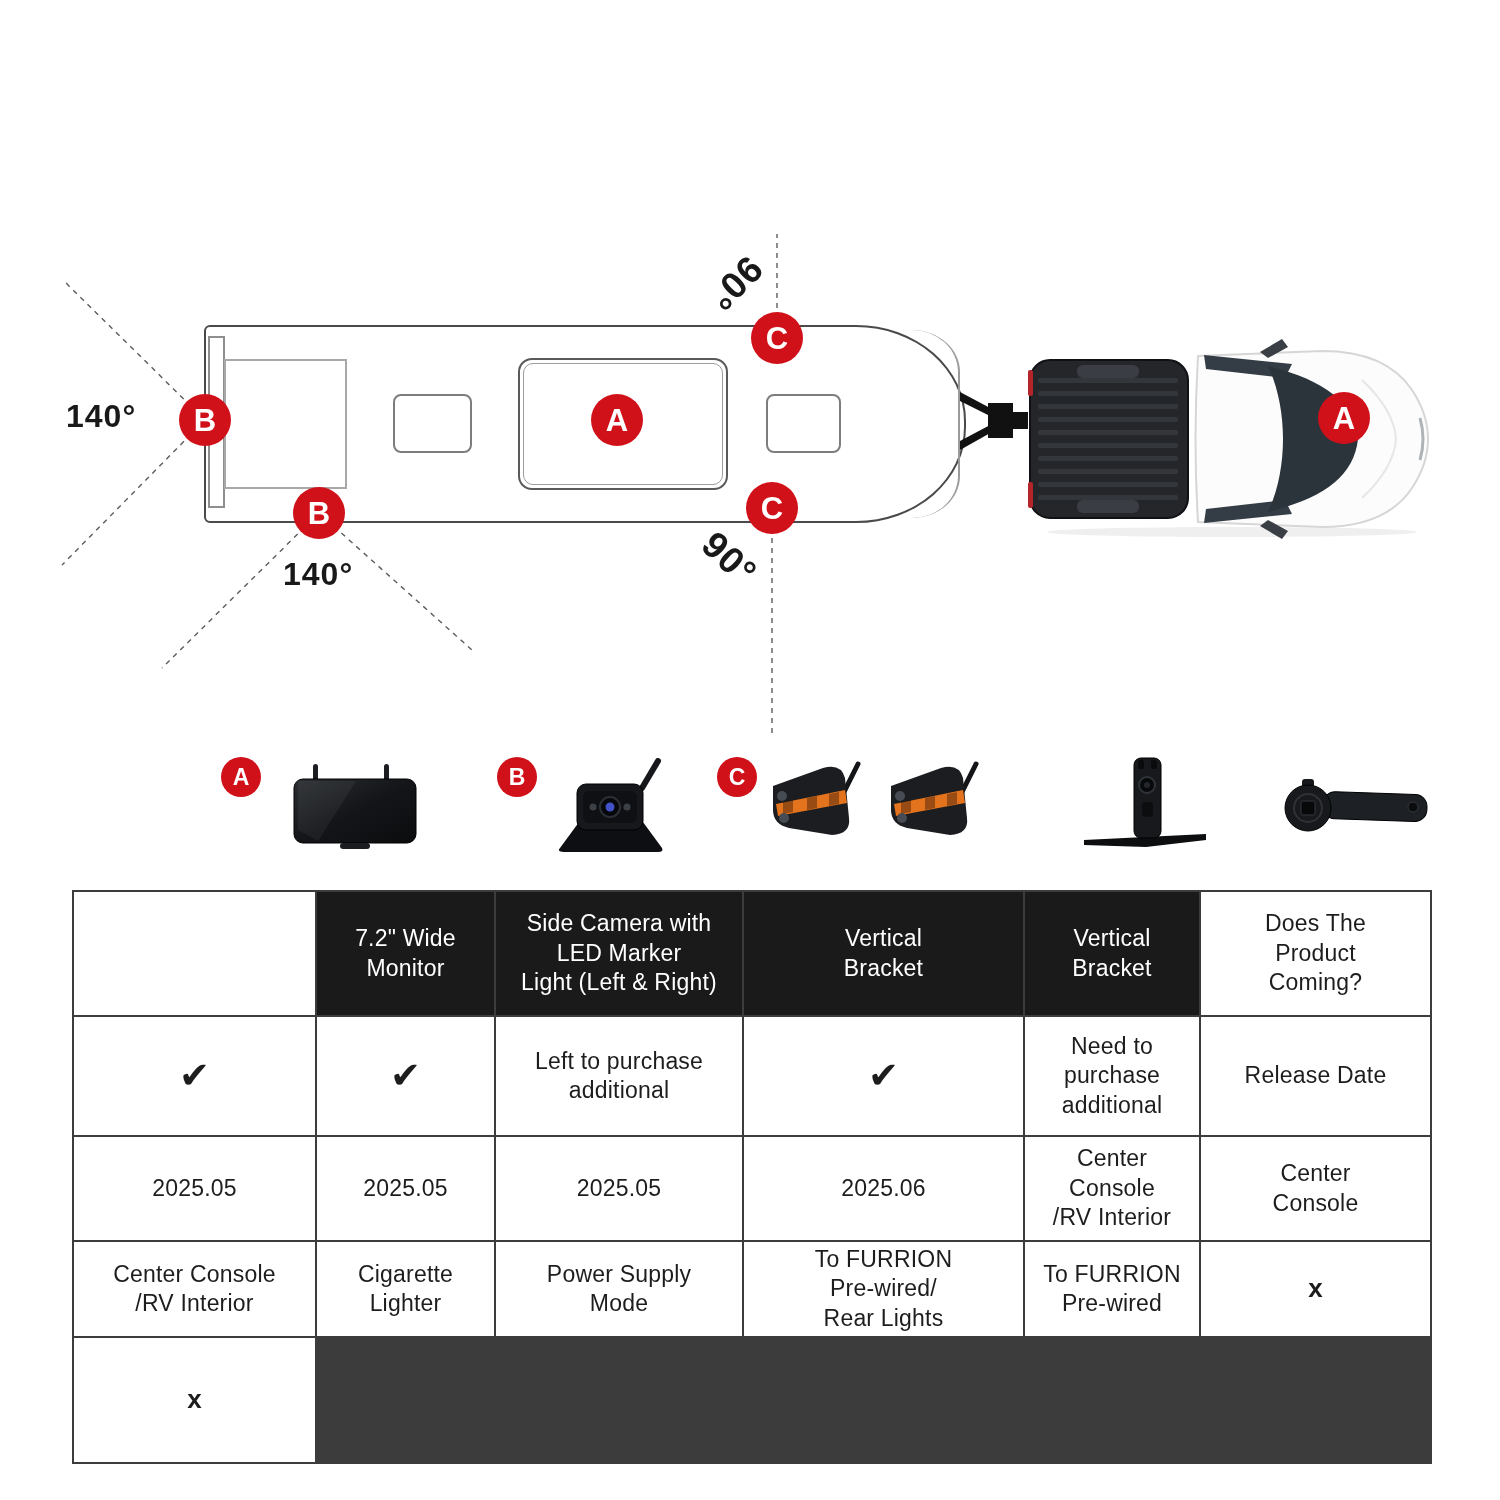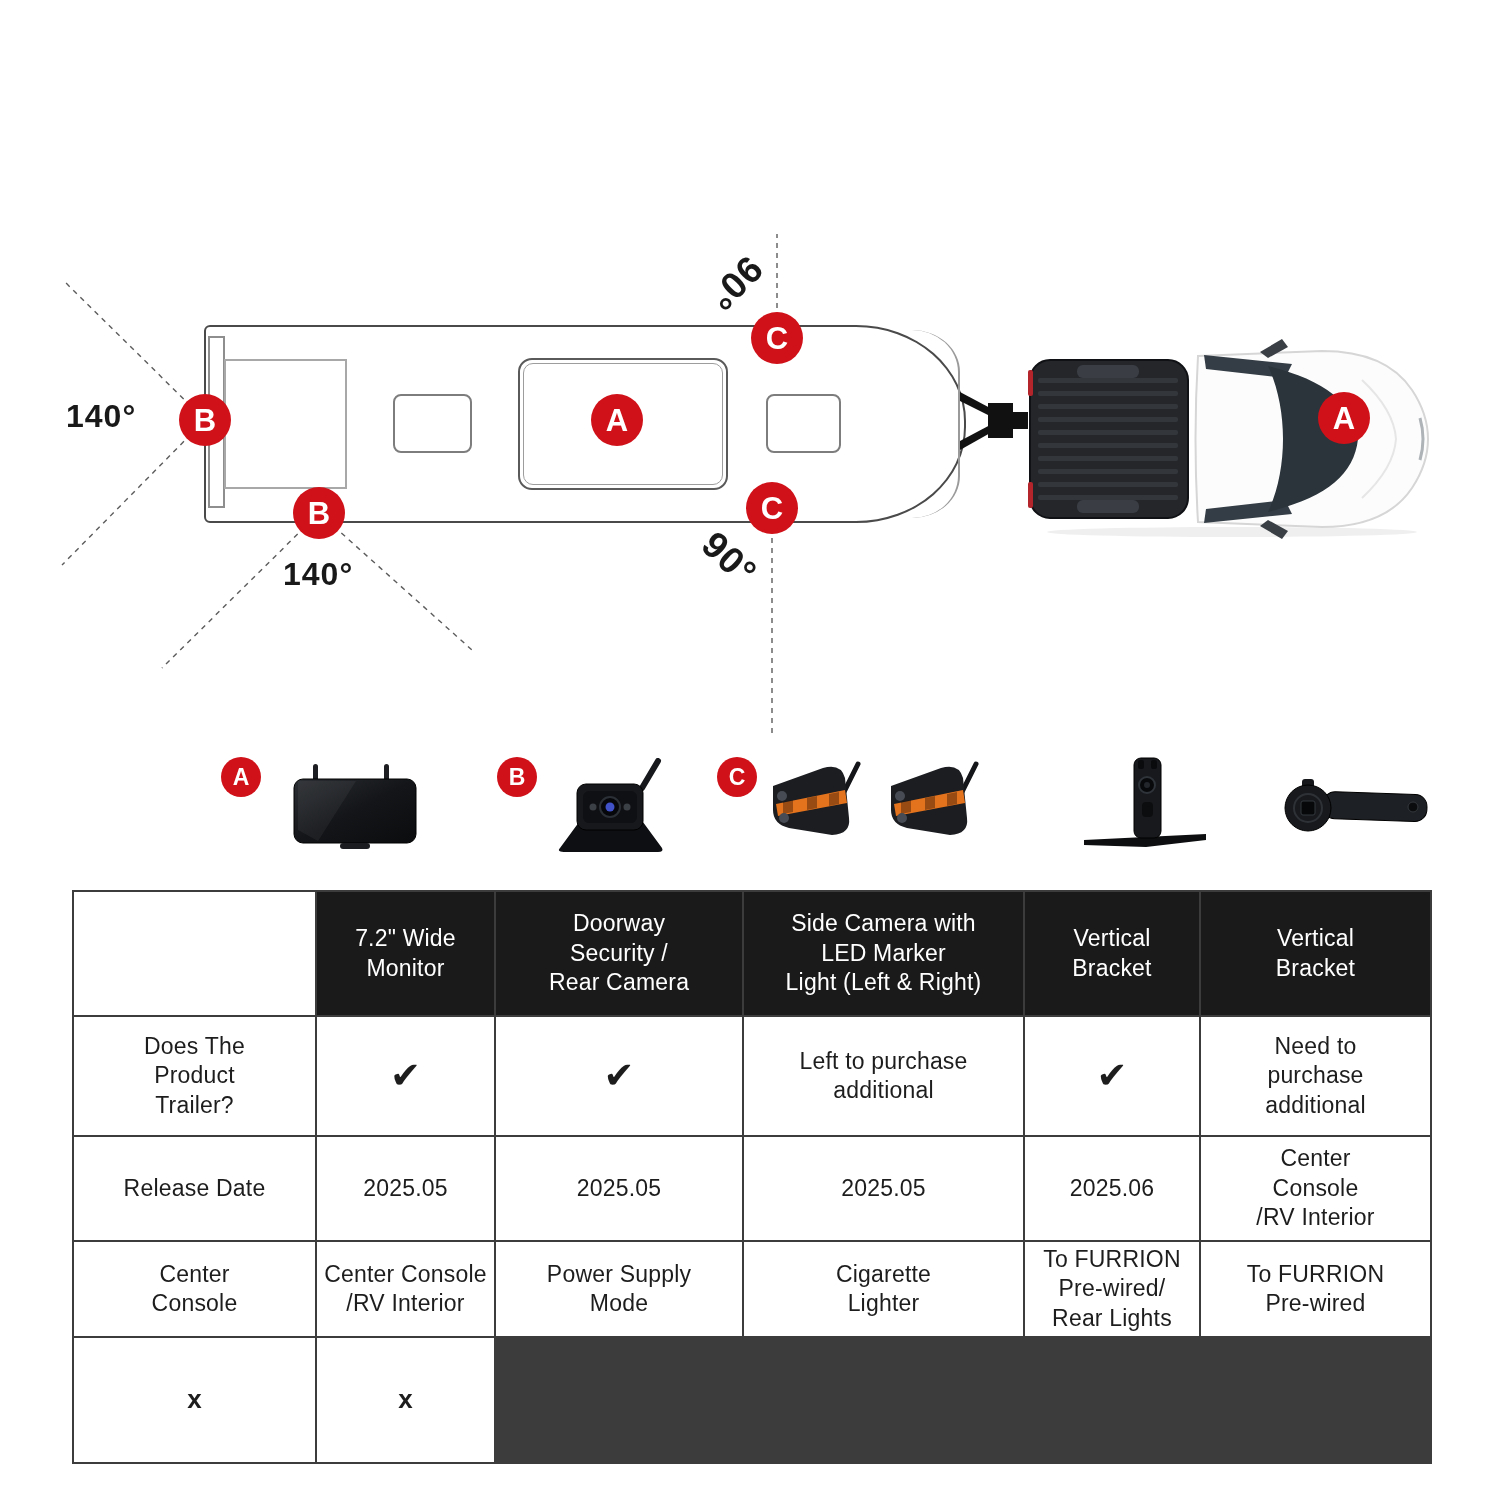--- a/index.html
+++ b/index.html
@@ -197,34 +197,31 @@
     <circle cx="25" cy="32" r="23" fill="#17191d" stroke="#000"></circle>
     <circle cx="25" cy="32" r="14" fill="none" stroke="#2e3237" stroke-width="2"></circle>
     <rect x="18" y="25" width="14" height="14" rx="2" fill="#07080a" stroke="#34383d"></rect>
   </svg>
 
   <div class="ptable">
 
     <div class="cell"></div>
     <div class="cell dark">7.2" Wide
 Monitor</div>
-    <div class="cell dark">Doorway
-Security /
-Rear Camera</div>
     <div class="cell dark">Side Camera with
 LED Marker
 Light (Left &amp; Right)</div>
     <div class="cell dark">Vertical
 Bracket</div>
     <div class="cell dark">Vertical
 Bracket</div>
 
     <div class="cell">Does The
 Product
-Trailer?</div>
+Coming?</div>
     <div class="cell check">✔</div>
     <div class="cell check">✔</div>
     <div class="cell">Left to purchase
 additional</div>
     <div class="cell check">✔</div>
     <div class="cell">Need to
 purchase
 additional</div>
 
     <div class="cell">Release Date</div>
@@ -234,24 +231,24 @@
     <div class="cell">2025.06</div>
 
     <div class="cell">Center
 Console
 /RV Interior</div>
     <div class="cell">Center
 Console</div>
     <div class="cell">Center Console
 /RV Interior</div>
 
+    <div class="cell">Cigarette
+Lighter</div>
     <div class="cell">Power Supply
 Mode</div>
-    <div class="cell">Cigarette
-Lighter</div>
     <div class="cell">To FURRION
 Pre-wired/
 Rear Lights</div>
     <div class="cell">To FURRION
 Pre-wired</div>
     <div class="cell xmark">x</div>
     <div class="cell xmark">x</div>
   </div>
 
 </div>

